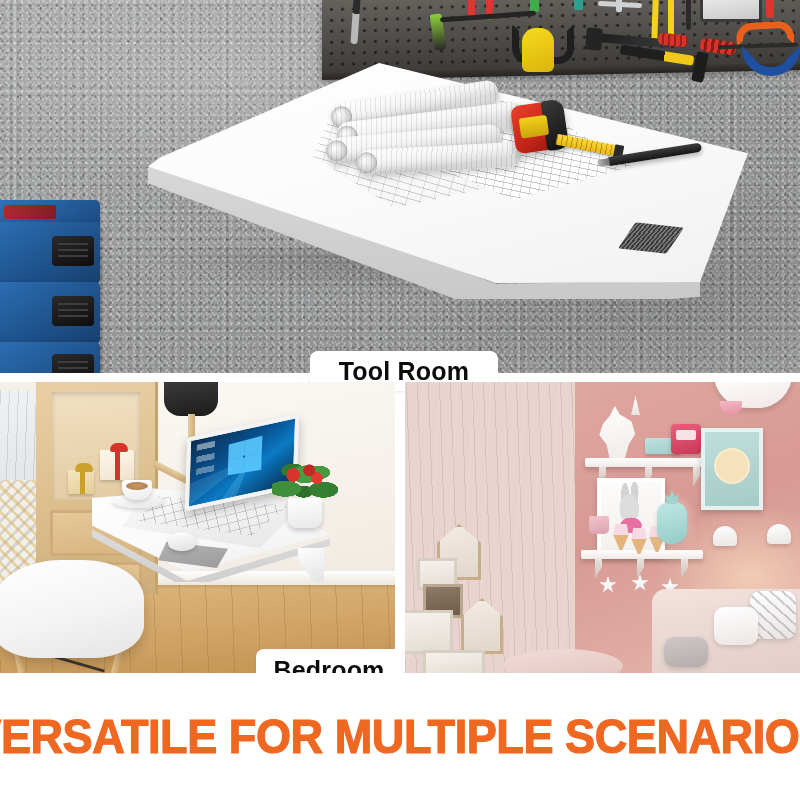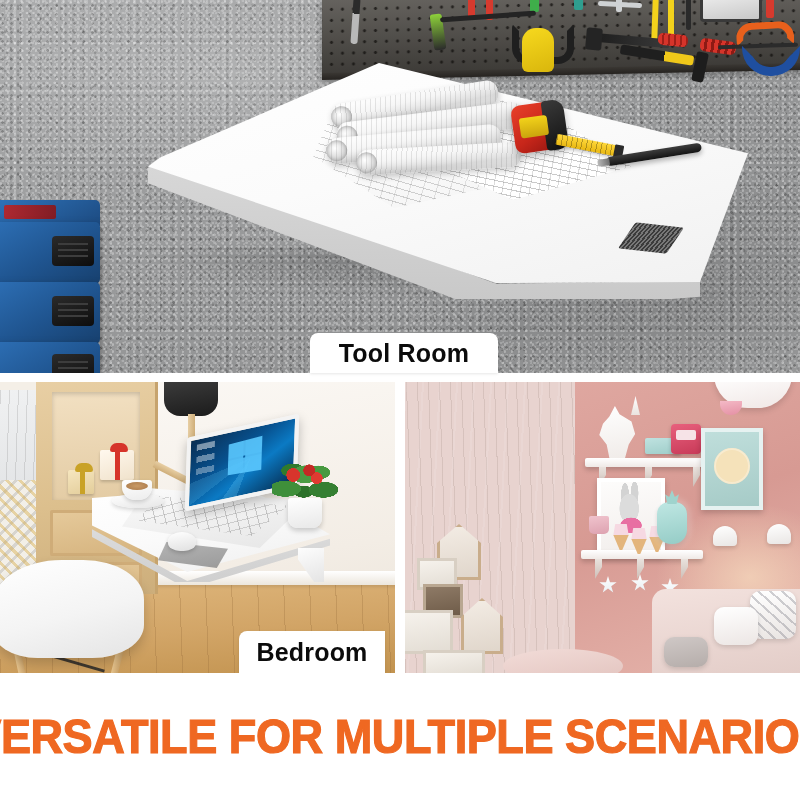--- a/index.html
+++ b/index.html
@@ -206,27 +206,28 @@
     background:linear-gradient(90deg,#c02020,#8e1414); border-radius:2px; opacity:.88;
   }
 
   
   .chip{
     position:absolute;
     background:#ffffff;
     display:flex; align-items:center; justify-content:center;
     font-weight:bold; color:#0b0b0b; letter-spacing:.2px;
     box-shadow:0 1px 3px rgba(0,0,0,.10);
+    margin-top:18px;
   }
   #chip-tool{
     left:310px; top:333px; width:188px; height:40px;
     border-radius:8px 8px 0 0; font-size:25px;
   }
   #chip-bed{
-    left:239px; top:631px; width:146px; height:42px;
+    left:256px; top:631px; width:146px; height:42px;
     border-radius:8px 0 0 0; font-size:25px;
   }
   #chip-kids{
     left:570px; top:631px; width:230px; height:42px;
     border-radius:8px 0 0 0; font-size:25px;
   }
 
   
   #panel-bed  { left:0;   top:382px; width:395px; height:291px; background:#f4efe7; }
   #panel-kids { left:405px; top:382px; width:395px; height:291px; background:#e8d3cf; }

